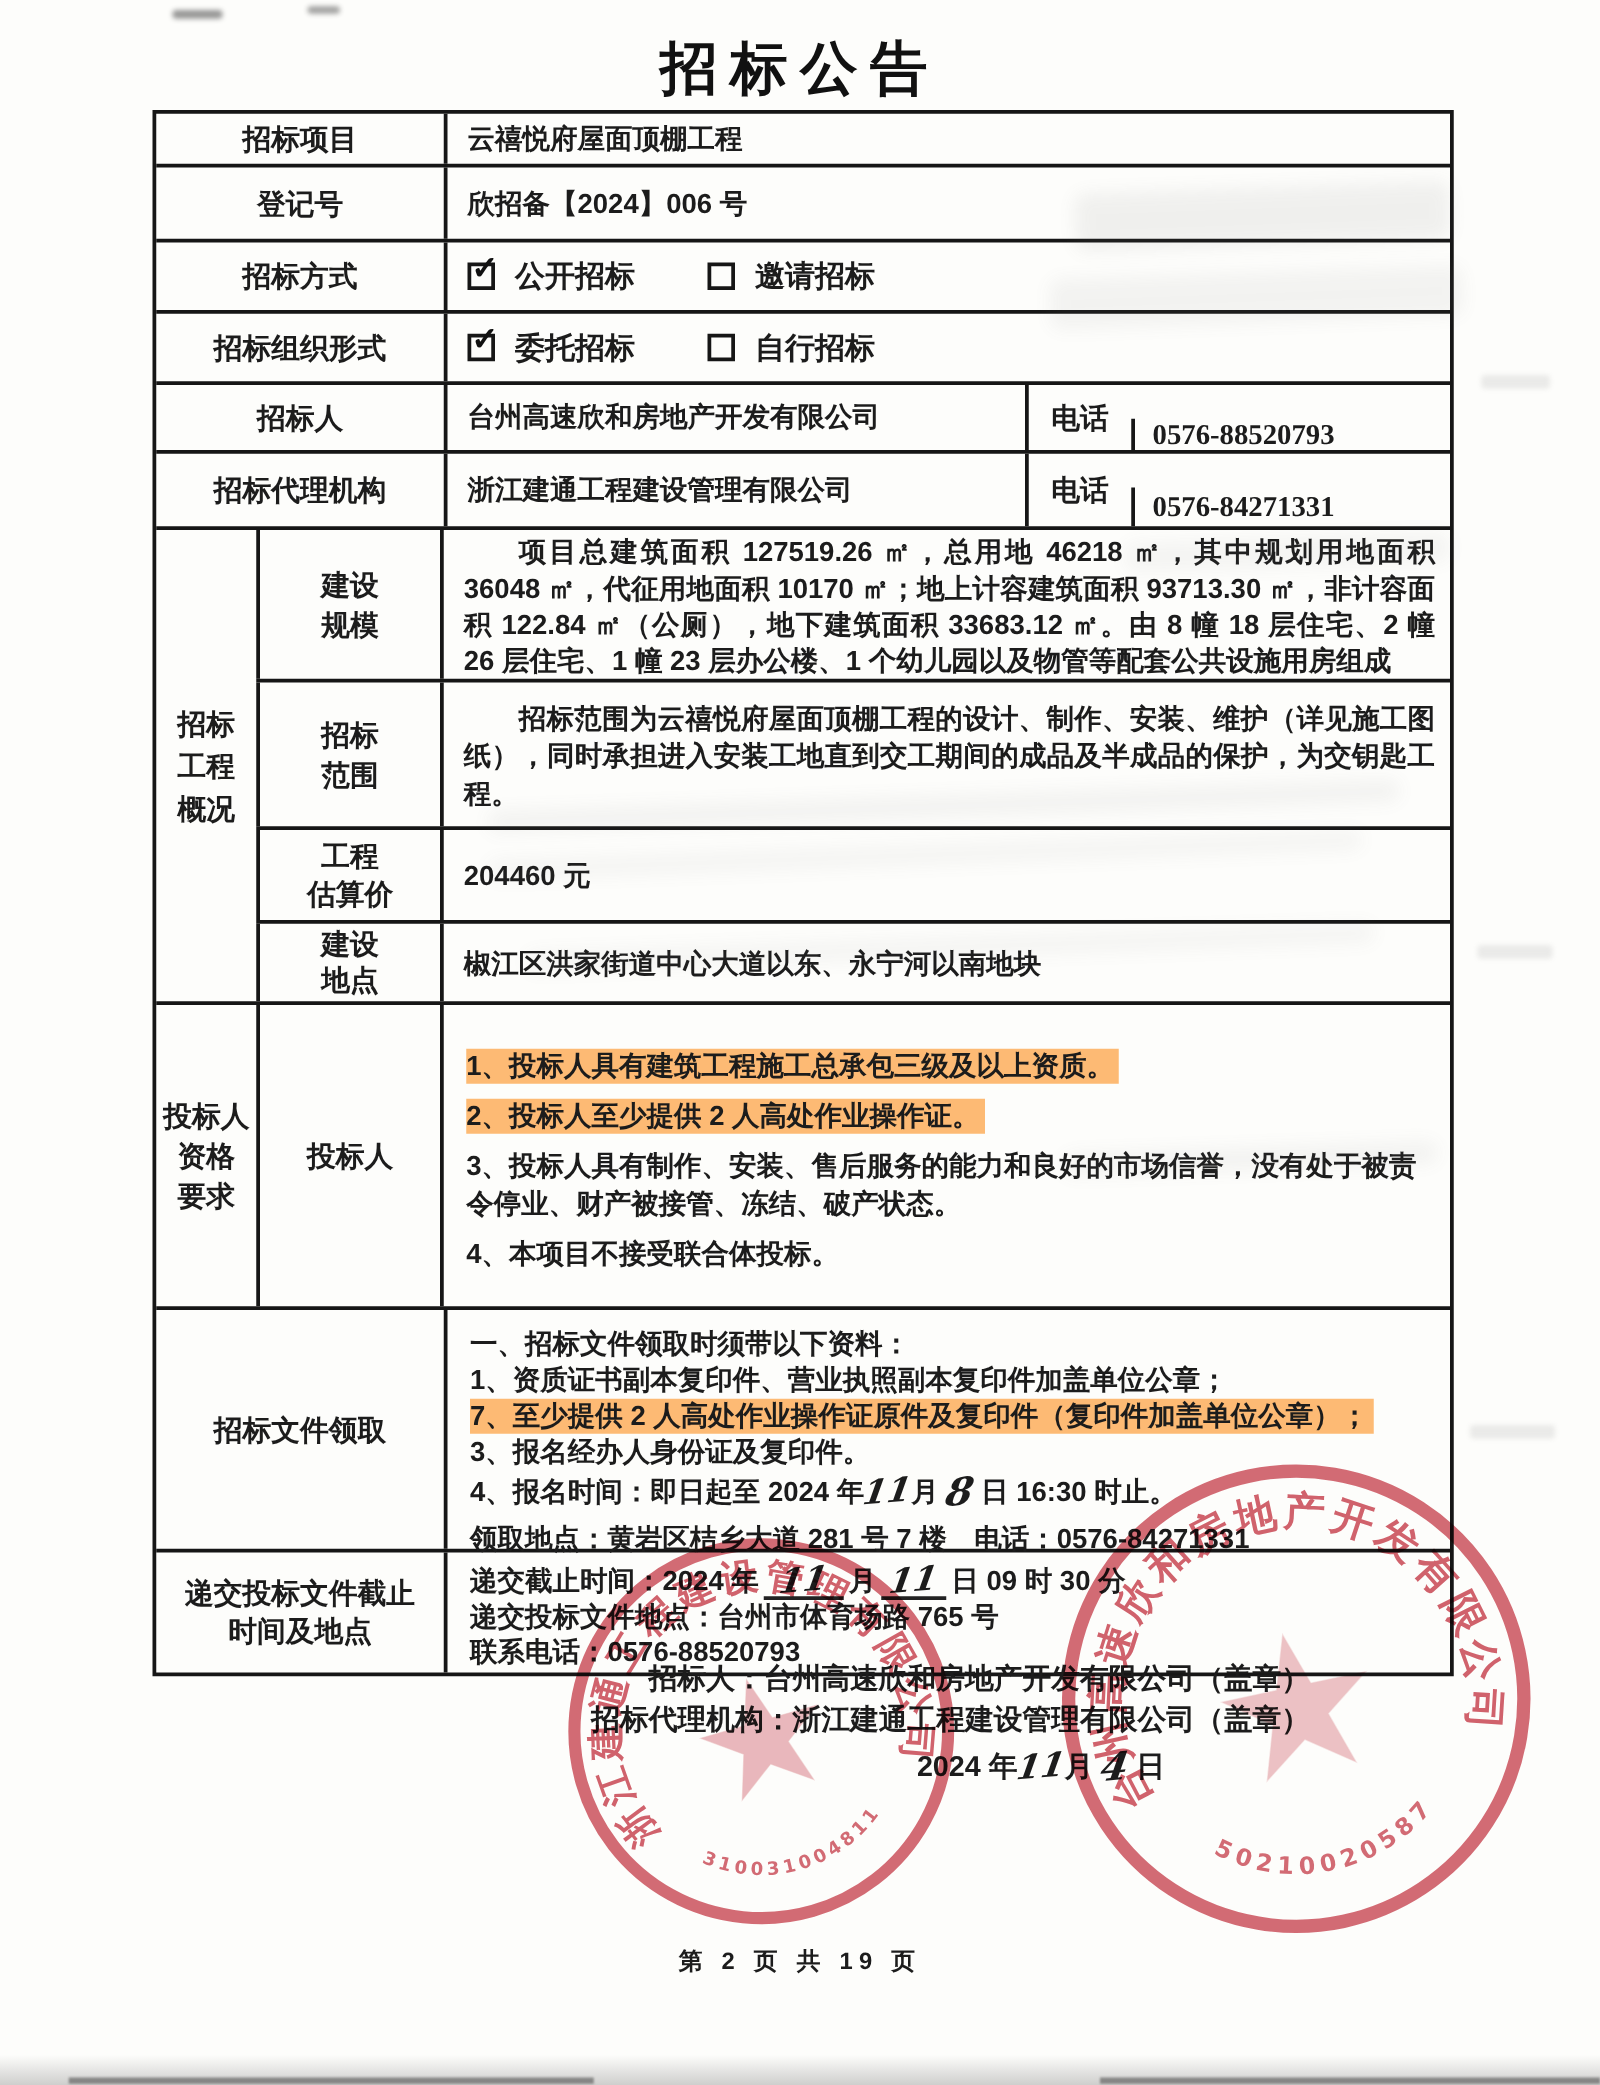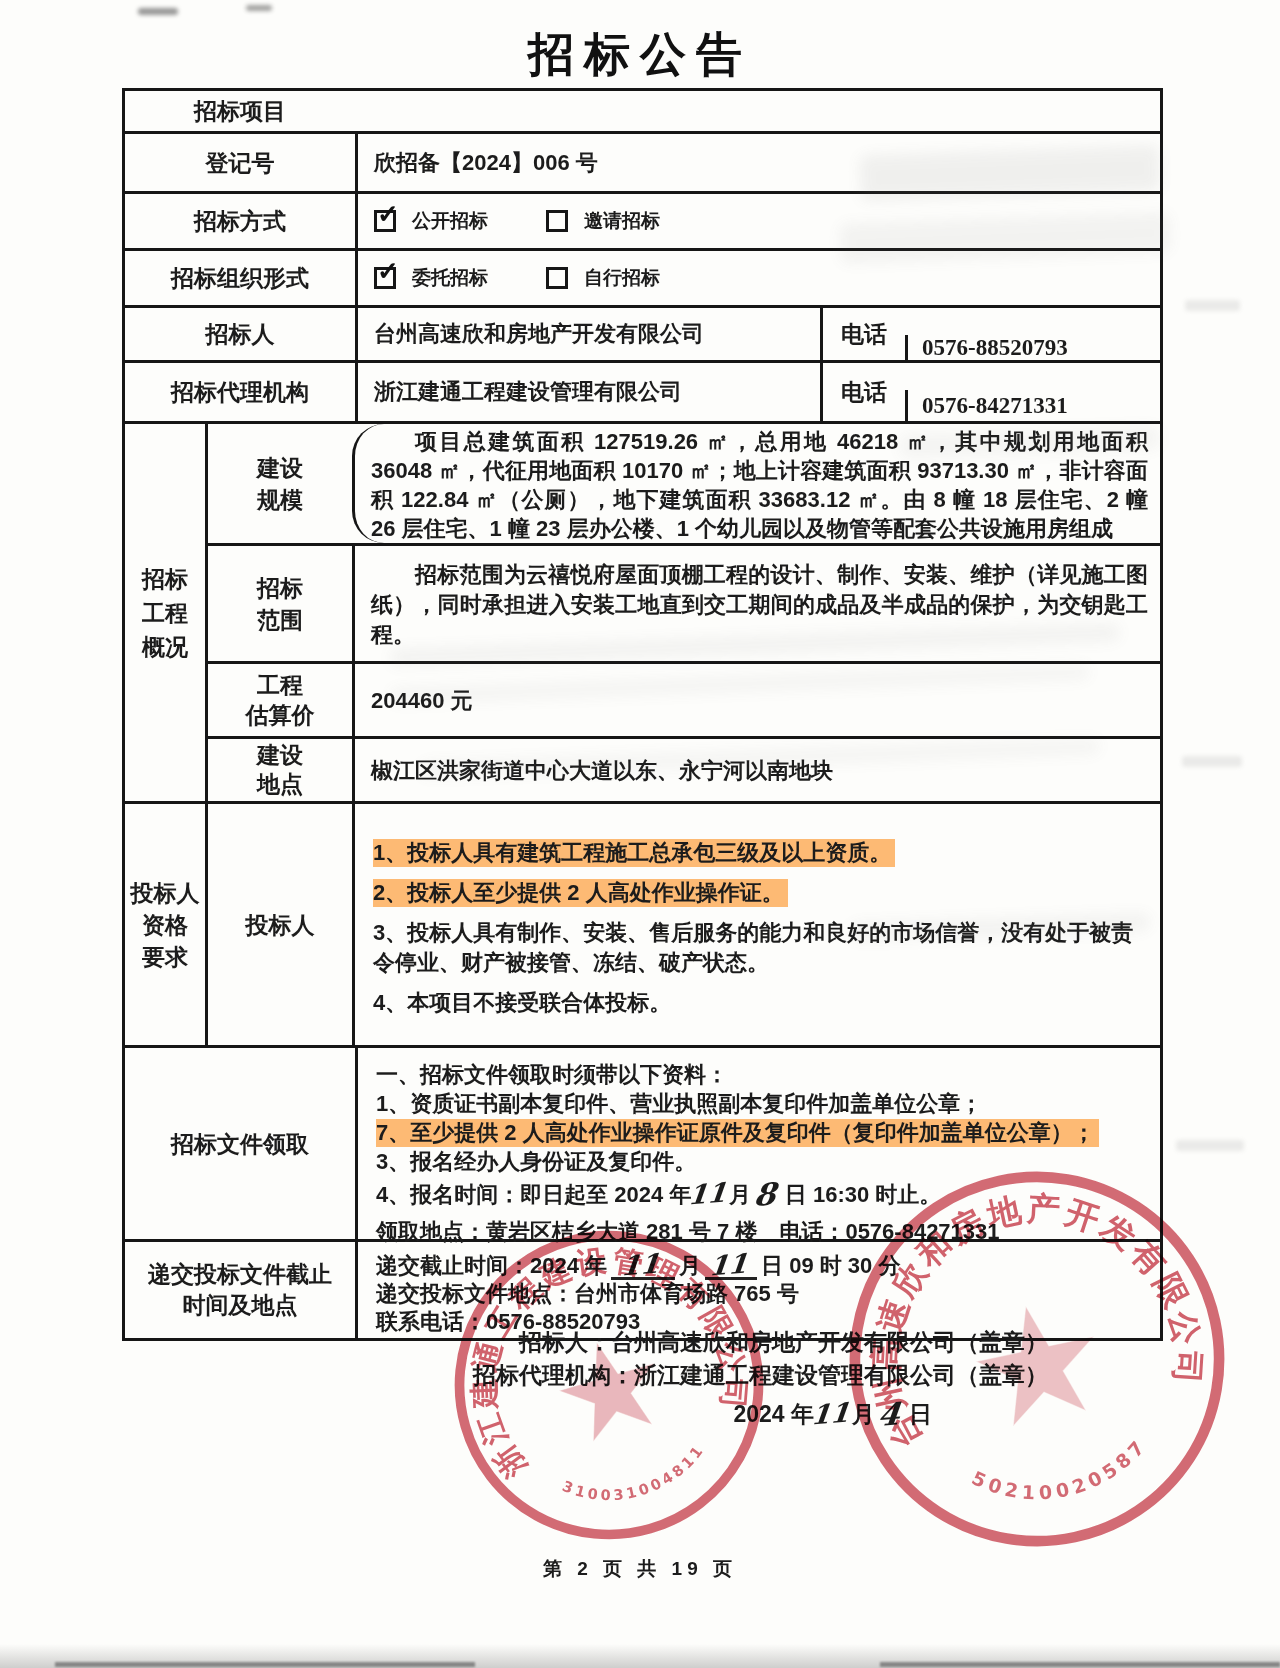--- a/index.html
+++ b/index.html
@@ -18,21 +18,21 @@
   .lbl{width:230px;flex:0 0 230px;display:flex;align-items:center;justify-content:center;
        font-size:23px;font-weight:700;text-align:center;line-height:30px;}
   .cnt{flex:1 1 auto;display:flex;align-items:center;padding:4px 10px 4px 16px;font-size:22px;font-weight:600;}
   .tel-l{flex:0 0 85px;display:flex;align-items:center;justify-content:center;font-size:23px;font-weight:700;}
   .tel-v{flex:0 0 255px;display:flex;align-items:center;padding-left:14px;font-size:23px;font-weight:600;
          font-family:"Liberation Serif",serif;margin-top:27px;}
   
   .cbgroup{display:flex;align-items:center;}
   .cb{display:inline-block;width:16px;height:16px;border:3px solid #161616;position:relative;margin-right:16px;flex:0 0 auto;}
   .tick{position:absolute;left:0px;top:-14px;font-size:26px;font-weight:900;color:#111;}
-  .cb-txt{font-size:19px;font-weight:700;}
+  .cb-txt{font-size:24px;font-weight:700;}
   .gap{width:58px;flex:0 0 58px;}
   
   .vlab{flex:0 0 80px;display:flex;flex-direction:column;align-items:center;justify-content:center;
         font-size:23px;font-weight:700;line-height:34px;}
   .subcol{flex:1 1 auto;display:flex;flex-direction:column;}
   .subrow{display:flex;border-top:3px solid #161616;box-sizing:border-box;}
   .subrow:first-child{border-top:none;}
   .sublbl{flex:0 0 147px;display:flex;flex-direction:column;align-items:center;justify-content:center;
           font-size:23px;font-weight:700;line-height:32px;border-left:3px solid #161616;box-sizing:border-box;}
   .subcnt{flex:1 1 auto;border-left:3px solid #161616;box-sizing:border-box;padding:6px 12px 4px 16px;
@@ -72,20 +72,21 @@
 <body>
 
 <div class="page">
 
   <h1 class="title">招标公告</h1>
 
   <div class="tbl">
 
     <div class="tr" style="height:40px">
       <div class="td lbl">招标项目</div>
+      <div class="td cnt">云禧悦府屋面顶棚工程</div>
     </div>
 
     <div class="tr" style="height:60px">
       <div class="td lbl">登记号</div>
       <div class="td cnt">欣招备【2024】006 号</div>
     </div>
 
     <div class="tr" style="height:57px">
       <div class="td lbl">招标方式</div>
       <div class="td cnt">
@@ -139,21 +140,21 @@
         <div>招标</div>
         <div>工程</div>
         <div>概况</div>
       </div>
       <div class="subcol">
         <div class="subrow" style="height:119px">
           <div class="sublbl">
             <div>建设</div>
             <div>规模</div>
           </div>
-          <div class="subcnt" style="line-height:29px;border-radius:32px;">
+          <div class="subcnt" style="line-height:29px;">
             <p class="para indent">项目总建筑面积 127519.26 ㎡，总用地 46218 ㎡，其中规划用地面积 36048 ㎡，代征用地面积 10170 ㎡；地上计容建筑面积 93713.30 ㎡，非计容面积 122.84 ㎡（公厕），地下建筑面积 33683.12 ㎡。由 8 幢 18 层住宅、2 幢 26 层住宅、1 幢 23 层办公楼、1 个幼儿园以及物管等配套公共设施用房组成</p>
           </div>
         </div>
         <div class="subrow" style="height:118px">
           <div class="sublbl">
             <div>招标</div>
             <div>范围</div>
           </div>
           <div class="subcnt">
             <p class="para indent">招标范围为云禧悦府屋面顶棚工程的设计、制作、安装、维护（详见施工图纸），同时承担进入安装工地直到交工期间的成品及半成品的保护，为交钥匙工程。</p>

